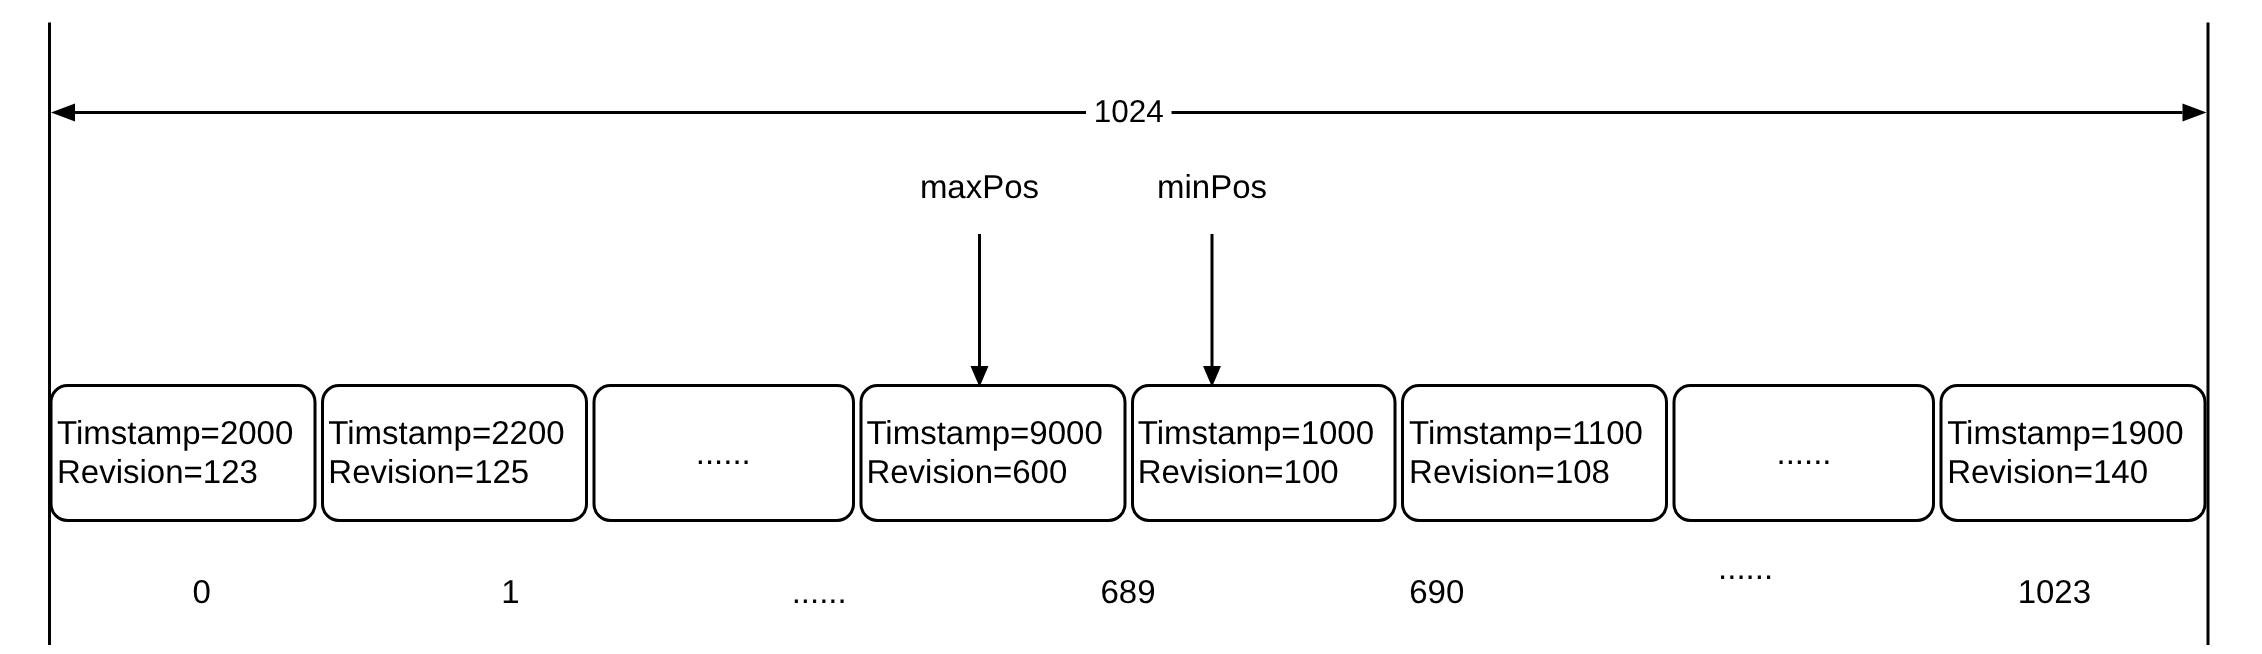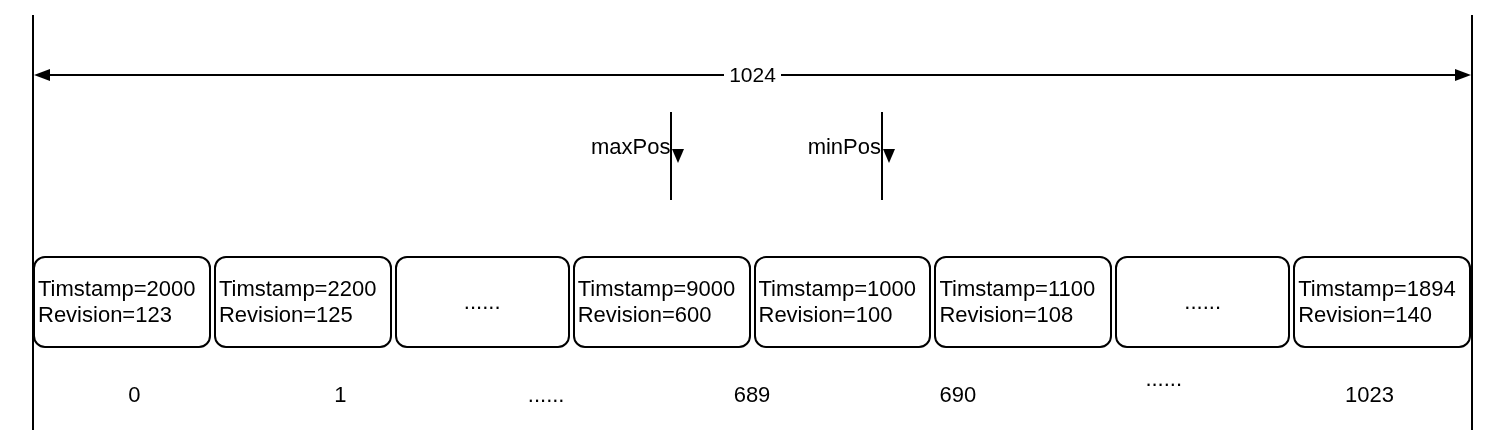--- a/index.html
+++ b/index.html
@@ -29,24 +29,24 @@
   }
   .aline { flex:1; height:2px; background:#000000; }
   .alabel { padding:0 5px; font-size:21px; line-height:22px; }
   .ah { width:0; height:0; border-top:6px solid transparent; border-bottom:6px solid transparent; }
   .ah-left  { border-right:16px solid #000000; }
   .ah-right { border-left:16px solid #000000; }
 
   
   .pointer {
     position:absolute; top:112px; width:124px;
-    display:flex; flex-direction:row; align-items:center;
+    display:flex; flex-direction:column; align-items:center;
   }
   .pointer-max { left:591px; }
-  .pointer-min { left:771px;justify-content:flex-end; }
+  .pointer-min { left:746px;justify-content:flex-end; }
   .plabel { font-size:22px; line-height:26px; margin-bottom:18px; }
   .pline { width:2px; height:88px; background:#000000; }
   .phead {
     width:0; height:0;
     border-left:6px solid transparent; border-right:6px solid transparent;
     border-top:14px solid #000000;
   }
 
   
   .cells {
@@ -128,21 +128,21 @@
       <div>Revision=100</div>
     </div>
     <div class="cell">
       <div>Timstamp=1100</div>
       <div>Revision=108</div>
     </div>
     <div class="cell ellipsis">
       <div>......</div>
     </div>
     <div class="cell">
-      <div>Timstamp=1894</div>
+      <div>Timstamp=1900</div>
       <div>Revision=140</div>
     </div>
   </div>
 
   <div class="indices">
     <div class="idx">0</div>
     <div class="idx">1</div>
     <div class="idx">......</div>
     <div class="idx">689</div>
     <div class="idx">690</div>

